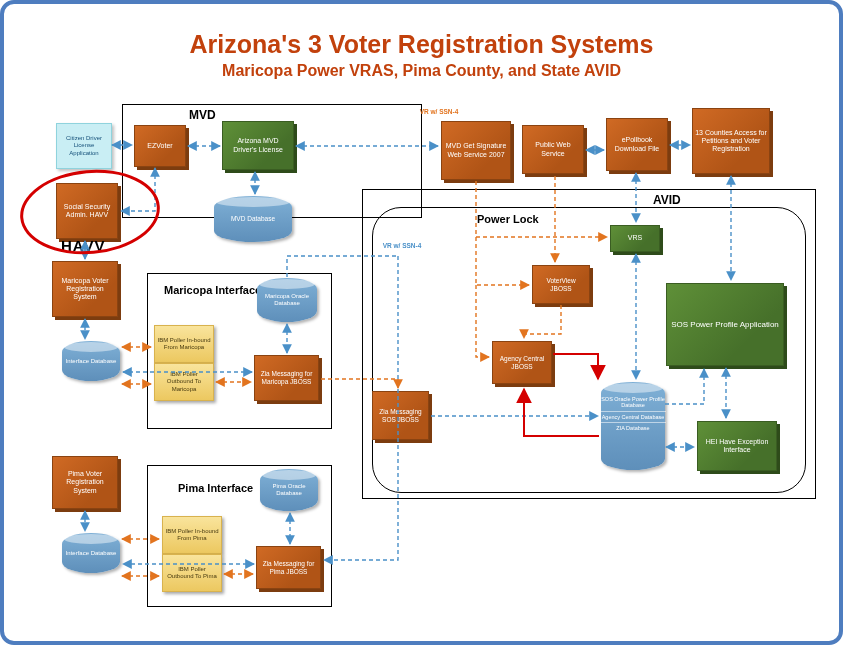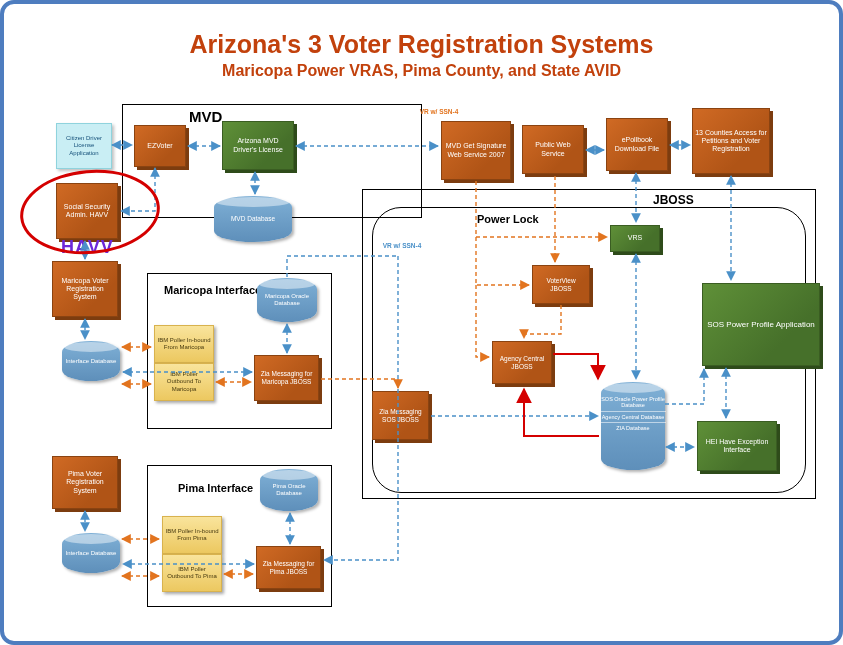--- a/index.html
+++ b/index.html
@@ -29,47 +29,47 @@
   .g-mar{left:143px;top:269px;width:185px;height:156px;}
   .g-pima{left:143px;top:461px;width:185px;height:142px;}
   .g-avid{left:358px;top:185px;width:454px;height:310px;}
   .g-plock{left:368px;top:203px;width:434px;height:286px;border-radius:29px;}
   .p-citizen{left:52px;top:119px;width:56px;height:46px;}
   .p-ezvoter{left:130px;top:121px;width:52px;height:42px;}
   .p-license{left:218px;top:117px;width:72px;height:49px;}
   .p-mvddb{left:210px;top:192px;width:78px;height:46px;}
   .p-ssa{left:52px;top:179px;width:62px;height:56px;}
   .p-redcirc{left:16px;top:166px;width:140px;height:84px;}
-  .p-havv{left:57px;top:233px;font-size:18px;color:#6d28d9;letter-spacing:1px;}
+  .p-havv{left:57px;top:233px;font-size:15px;color:#000000;letter-spacing:1px;}
   .p-marvrs{left:48px;top:257px;width:66px;height:56px;}
   .p-maridb{left:58px;top:337px;width:58px;height:40px;}
   .p-maroracle{left:253px;top:274px;width:60px;height:44px;}
   .p-ibmin-m{left:150px;top:321px;width:60px;height:38px;}
   .p-ibmout-m{left:150px;top:359px;width:60px;height:38px;}
   .p-zia-m{left:250px;top:351px;width:65px;height:46px;}
   .p-pimavrs{left:48px;top:452px;width:66px;height:53px;}
   .p-pimaidb{left:58px;top:529px;width:58px;height:40px;}
   .p-pimaoracle{left:256px;top:465px;width:58px;height:42px;}
   .p-ibmin-p{left:158px;top:512px;width:60px;height:38px;}
   .p-ibmout-p{left:158px;top:550px;width:60px;height:38px;}
   .p-zia-p{left:252px;top:542px;width:65px;height:43px;}
   .p-vrssn-top{left:413px;top:104px;width:44px;color:#e2741f;text-align:center;}
   .p-getsig{left:437px;top:117px;width:70px;height:59px;}
   .p-pubweb{left:518px;top:121px;width:62px;height:49px;}
   .p-epoll{left:602px;top:114px;width:62px;height:53px;}
   .p-counties{left:688px;top:104px;width:78px;height:66px;}
   .p-vrssn-left{left:370px;top:238px;width:56px;color:#4a90c8;text-align:center;}
   .p-vrs{left:606px;top:221px;width:50px;height:27px;}
   .p-voterview{left:528px;top:261px;width:58px;height:39px;}
-  .p-sosapp{left:662px;top:279px;width:118px;height:83px;margin-left:36px;}
+  .p-sosapp{left:662px;top:279px;width:118px;height:83px;}
   .p-agency{left:488px;top:337px;width:60px;height:43px;}
   .p-dbstack{left:597px;top:378px;width:64px;height:88px;}
   .p-hei{left:693px;top:417px;width:80px;height:50px;}
   .p-ziasos{left:368px;top:387px;width:57px;height:49px;}
-  .lbl-mvd{left:66px;top:3px;font-size:15px;}
+  .lbl-mvd{left:66px;top:3px;font-size:12px;}
   .lbl-mar{left:16px;top:10px;font-size:11px;}
   .lbl-vras{left:24px;top:27px;font-size:11px;margin-top:45px;}
   .lbl-pima{left:30px;top:16px;font-size:11px;}
   .lbl-avid{left:290px;top:3px;font-size:12px;}
   .lbl-plock{left:104px;top:5px;font-size:11px;}
 </style>
 </head>
 <body>
 
 <div class="frame">
@@ -81,21 +81,21 @@
     <div class="grp-label lbl-mvd">MVD</div>
   </div>
   <div class="abs grp g-mar">
     <div class="grp-label lbl-mar">Maricopa Interface</div>
     <div class="grp-label lbl-vras">VRAS</div>
   </div>
   <div class="abs grp g-pima">
     <div class="grp-label lbl-pima">Pima Interface</div>
   </div>
   <div class="abs grp g-avid">
-    <div class="grp-label lbl-avid">JBOSS</div>
+    <div class="grp-label lbl-avid">AVID</div>
   </div>
   <div class="abs grp g-plock">
     <div class="grp-label lbl-plock">Power Lock</div>
   </div>
 
   <div class="abs node cyan f6 p-citizen">Citizen Driver License Application</div>
   <div class="abs node orange f7 p-ezvoter">EZVoter</div>
   <div class="abs node green f7 p-license">Arizona MVD Driver's License</div>
   <div class="abs cyl f65 p-mvddb">MVD Database</div>
   <div class="abs node orange f7 p-ssa">Social Security Admin. HAVV</div>

